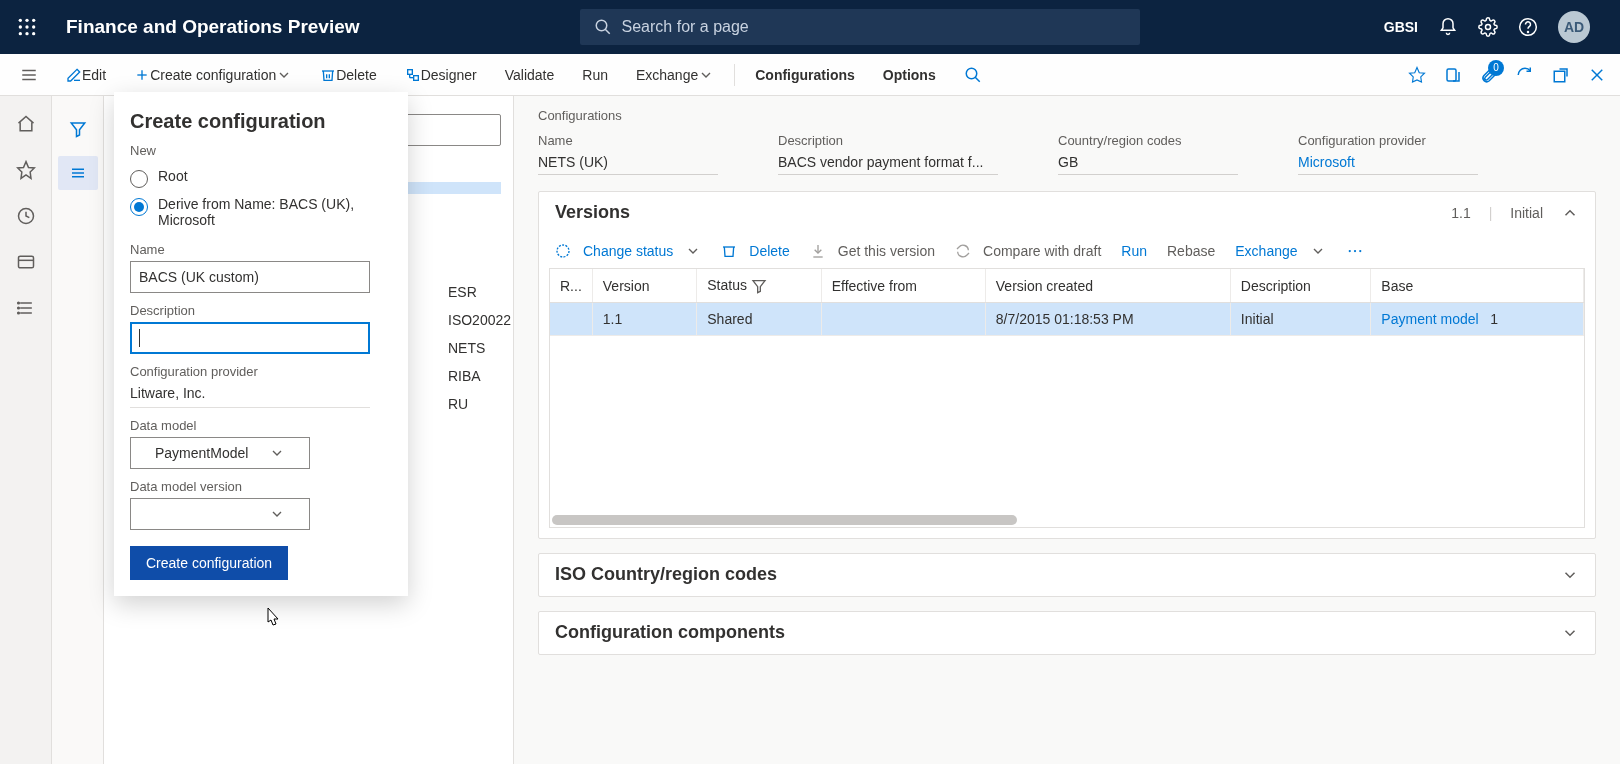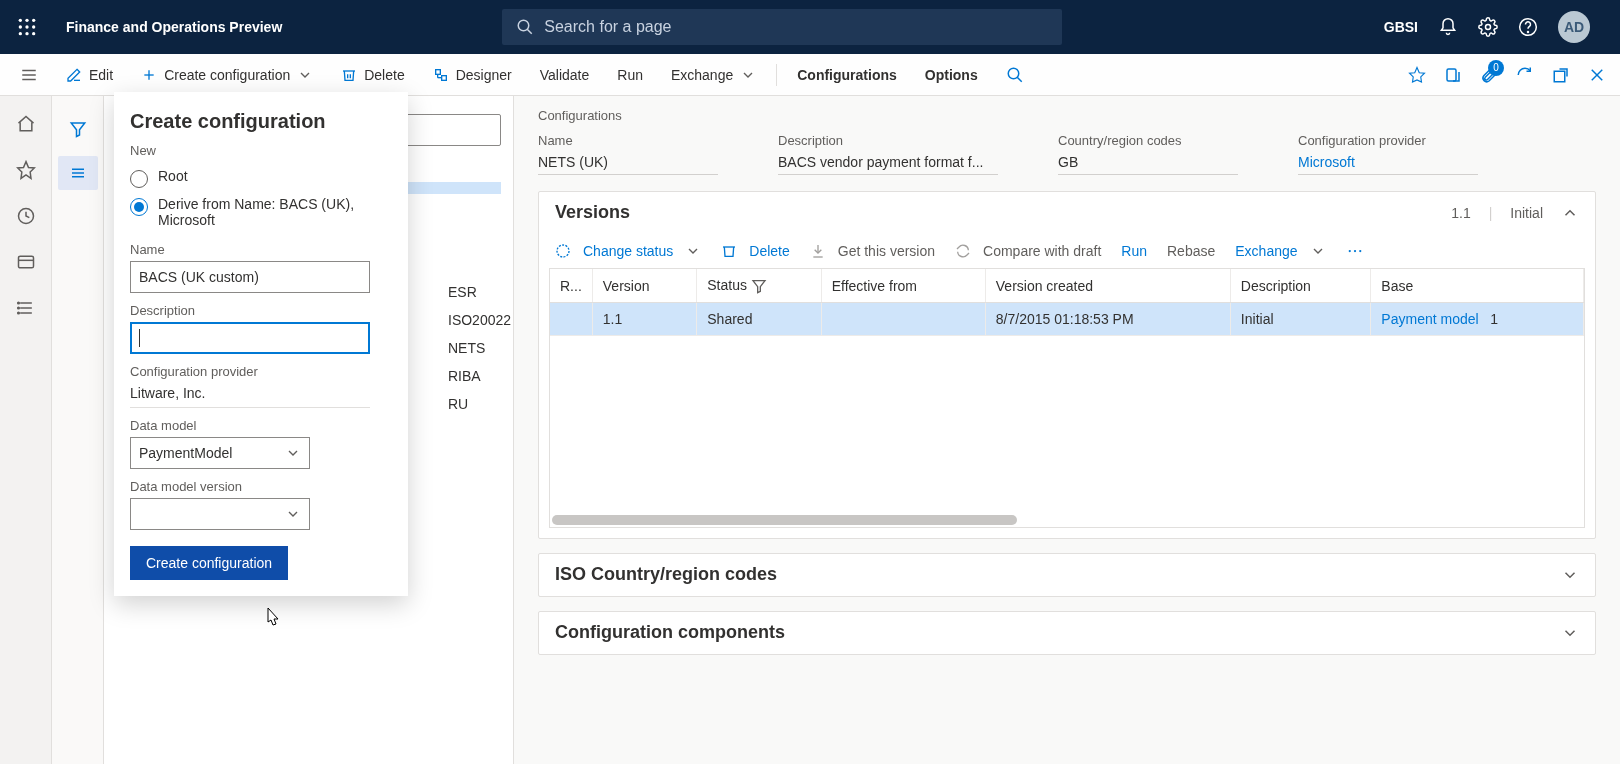--- a/index.html
+++ b/index.html
@@ -1,32 +1,32 @@
 <!DOCTYPE html>
 <html><head>
 <meta charset="utf-8">
 <style>
 * { box-sizing: border-box; margin: 0; padding: 0; }
 body { font-family: "Segoe UI", -apple-system, sans-serif; font-size: 14px; color: #323130; background: #fff; overflow: hidden; }
 
 .topbar { height: 54px; background: #0c2340; display: flex; align-items: center; color: #fff; }
 .topbar .waffle { width: 54px; display: flex; align-items: center; justify-content: center; }
-.topbar .title { font-size: 14px; font-weight: 600; margin-left: 12px; }
+.topbar .title { font-size: 19px; font-weight: 600; margin-left: 12px; }
 .topbar .search-wrap { margin-left: 220px; background: #1f3756; height: 36px; width: 560px; border-radius: 2px; display: flex; align-items: center; padding: 12px 14px; color: #c8d2e0; }
 .topbar .search-wrap svg { margin-right: 10px; }
 .topbar .search-wrap .placeholder { font-size: 16px; color: #c8d2e0; }
 .topbar .spacer { flex: 1; }
 .topbar .right { display: flex; align-items: center; gap: 20px; padding-right: 30px; }
 .topbar .right > * { display: flex; align-items: center; justify-content: center; }
 .topbar .gbsi { font-size: 14px; font-weight: 600; }
 .avatar { width: 32px; height: 32px; border-radius: 50%; background: #bac8d3; color: #3b5a78; display: flex; align-items: center; justify-content: center; font-weight: 600; }
 
 .cmdbar { height: 42px; background: #fefefe; border-bottom: 1px solid #e1dfdd; display: flex; align-items: center; padding-left: 6px; }
 .cmdbar .nav-collapse { width: 46px; display: flex; align-items: center; justify-content: center; }
-.cmdbar .item { display: flex; align-items: center; padding: 0 14px; gap: 7px; height: 100%; cursor: pointer; }
+.cmdbar .item { display: flex; align-items: center; padding: 0 14px; height: 100%; cursor: pointer; }
 .cmdbar .item.icon-blue svg { color: #0078d4; }
 .cmdbar .sep { width: 1px; height: 22px; background: #e1dfdd; margin: 0 6px; }
 .cmdbar .bold { font-weight: 600; }
 .cmdbar .spacer { flex: 1; }
 .cmdbar .right-icons { display: flex; gap: 18px; align-items: center; padding-right: 14px; }
 .cmdbar .right-icons .ric { color: #0078d4; position: relative; }
 .badge { position: absolute; top:-6px; right:-6px; background:#0078d4; color:#fff; width:16px; height:16px; border-radius:50%; font-size:10px; display:flex; align-items:center; justify-content:center; }
 
 .body { display: flex; height: calc(100vh - 96px); }
 .rail { width: 52px; background:#f3f2f1; border-right:1px solid #e1dfdd; display:flex; flex-direction: column; align-items:center; padding-top: 18px; gap: 26px; }
@@ -48,21 +48,21 @@
 .panel h3 { font-size: 20px; font-weight: 600; margin-bottom: 10px; }
 .panel .sect-label { font-size: 13px; color: #605e5c; margin: 6px 0; }
 .radio-row { display:flex; align-items:flex-start; gap: 10px; padding: 4px 0; }
 .radio { width:18px; height:18px; border:1px solid #605e5c; border-radius:50%; flex-shrink:0; display:flex; align-items:center; justify-content:center; margin-top: 2px; }
 .radio.on { border-color:#0078d4; }
 .radio.on::after { content:""; width:10px; height:10px; border-radius:50%; background:#0078d4; }
 .field-label { font-size:13px; color:#605e5c; margin-top: 10px; margin-bottom: 4px; }
 .text-input { height: 32px; width: 240px; border:1px solid #8a8886; padding: 0 8px; display:flex; align-items:center; }
 .text-input.focus { border-color:#0078d4; box-shadow: inset 0 0 0 1px #0078d4; }
 .readonly-val { padding-top: 2px; border-bottom:1px solid #e1dfdd; padding-bottom: 6px; width: 240px; }
-.select { height: 32px; width: 180px; border:1px solid #8a8886; display:flex; align-items:center; justify-content:space-between; padding: 0 8px; }
+.select { height: 32px; width: 180px; border:1px solid #8a8886; display:flex; align-items:center; justify-content:space-between; padding: 0 24px; }
 .primary-btn { background:#0f4da9; color:#fff; border:none; height: 34px; padding: 0 16px; font-size: 14px; margin-top: 16px; cursor:pointer; }
 
 .right-pane { flex:1; background:#f9f9f8; overflow-y:auto; padding: 12px 24px 24px 24px; }
 .breadcrumb { font-size:13px; color:#605e5c; margin-bottom: 10px; }
 .info-row { display:flex; gap: 60px; margin-bottom: 16px; }
 .info-row .label { font-size:13px; color:#605e5c; margin-bottom: 2px; }
 .info-row .val { padding: 4px 0; border-bottom: 1px solid #d2d0ce; min-width: 180px; }
 .info-row .link { color:#0078d4; }
 
 .card { background:#fff; border:1px solid #e1dfdd; border-radius: 2px; margin-bottom: 14px; }

